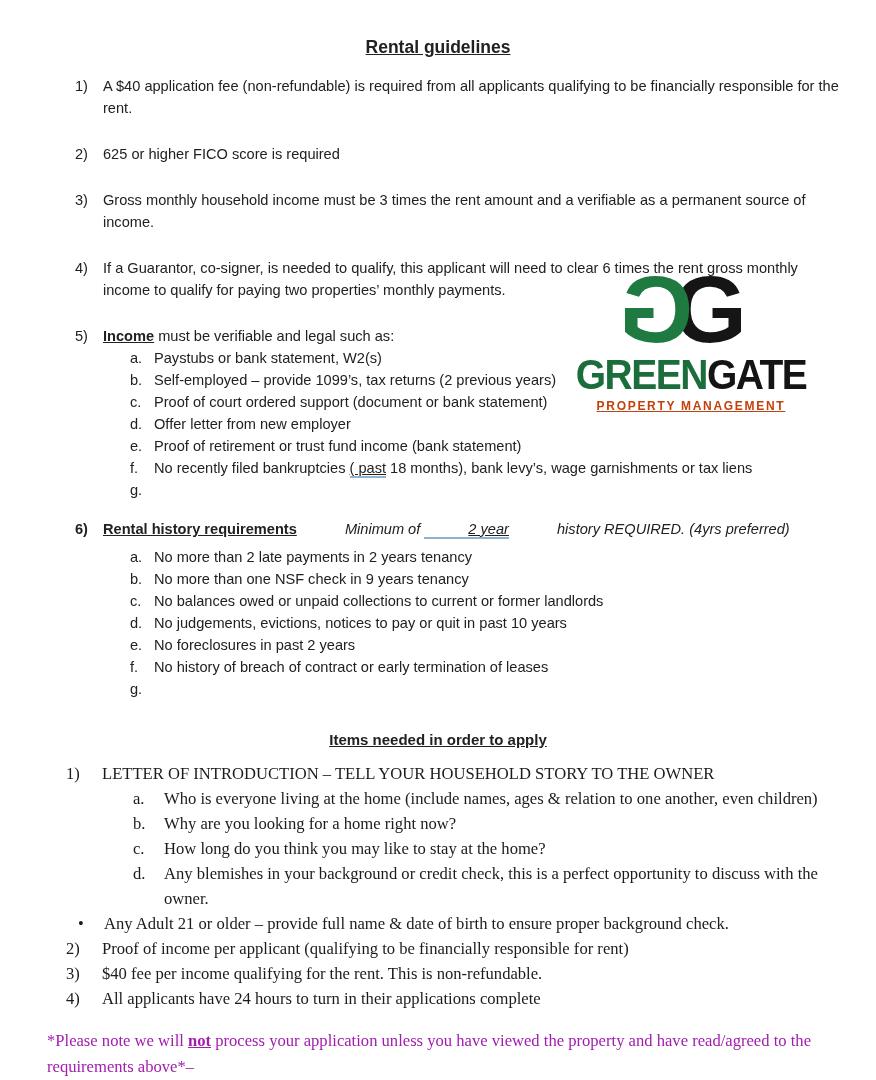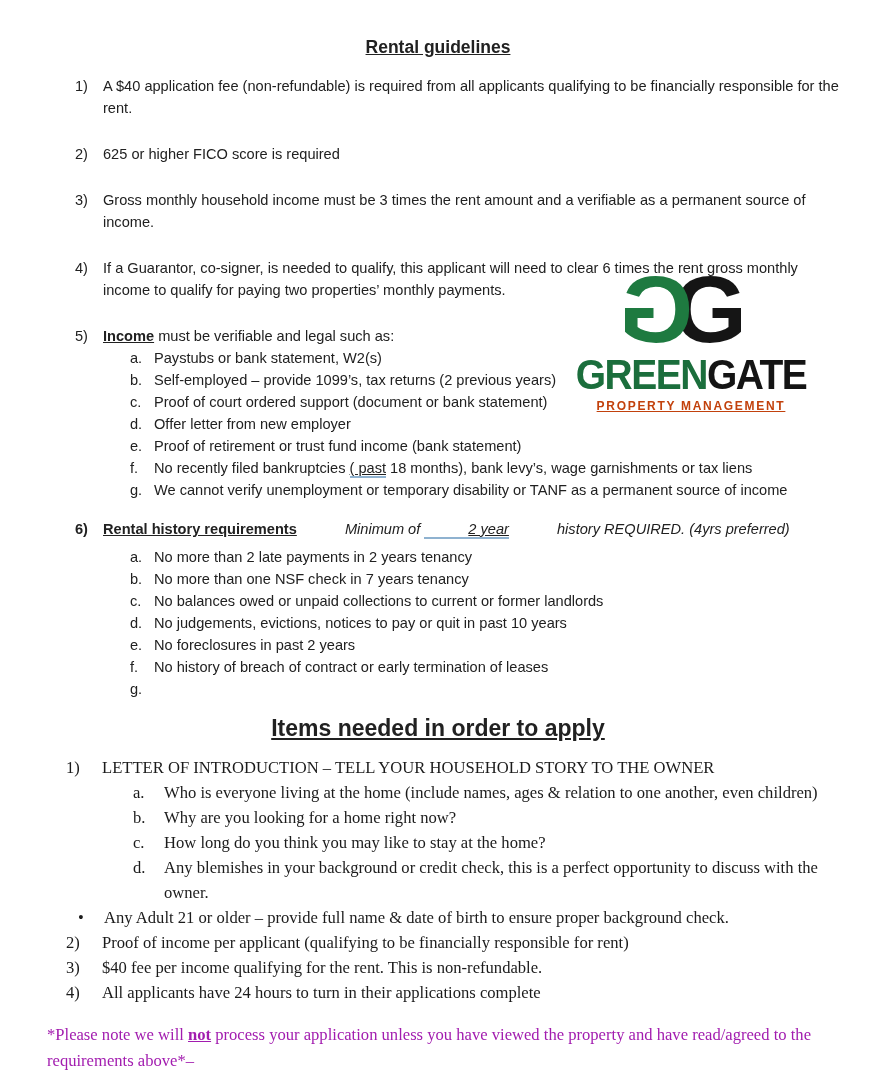--- a/index.html
+++ b/index.html
@@ -21,22 +21,22 @@
   .sub .mk { width:24px; }
   .sub .tx { width:688px; }
   .gap  { margin-bottom:24px; }
   .gap6 { margin-bottom:6px; }
   .b    { font-weight:bold; }
   .bu   { font-weight:bold; text-decoration:underline;margin-top:25px; }
   .i    { font-style:italic;padding-left:44px; }
   .mark1 { text-decoration:underline; border-bottom:2px solid #8fb2d0; }
   
   .apply-title {
-    margin-top:15px; text-align:center;
-    font-size:23px; font-weight:bold; text-decoration:underline;
+    margin-top:31px; text-align:center;
+    font-size:15px; font-weight:bold; text-decoration:underline;
   }
   
   .sec2 { font-family:"Liberation Serif", serif; font-size:16.6px; line-height:25px; margin-top:13px; color:#1b1b1b; }
   .sec2 .row { padding-left:66px; }
   .sec2 .row .mk { width:36px; }
   .sec2 .row .tx { width:755px; }
   .sec2 .sub { padding-left:133px; }
   .sec2 .sub .mk { width:31px; }
   .sec2 .sub .tx { width:660px; }
   .sec2 .bullet-row { padding-left:78px; }
@@ -118,34 +118,33 @@
     <div class="row sub">
       <span class="mk">e.</span>
       <span class="tx">Proof of retirement or trust fund income (bank statement)</span>
     </div>
     <div class="row sub">
       <span class="mk">f.</span>
       <span class="tx"><span>No recently filed bankruptcies </span><span class="mark1">( past</span><span> 18 months), bank levy’s, wage garnishments or tax liens</span></span>
     </div>
     <div class="row sub">
       <span class="mk">g.</span>
-      <span class="tx">We cannot verify unemployment or temporary disability or TANF as a permanent source of income</span>
     </div>
 
     <div class="row gap6" style="margin-top:17px;">
       <span class="mk b">6)</span>
       <span class="tx"><span class="bu">Rental history requirements</span><span class="i"> Minimum of </span><span class="i mark1">2 year</span><span class="i"> history REQUIRED. (4yrs preferred)</span></span>
     </div>
     <div class="row sub">
       <span class="mk">a.</span>
       <span class="tx">No more than 2 late payments in 2 years tenancy</span>
     </div>
     <div class="row sub">
       <span class="mk">b.</span>
-      <span class="tx">No more than one NSF check in 7 years tenancy</span>
+      <span class="tx">No more than one NSF check in 9 years tenancy</span>
     </div>
     <div class="row sub">
       <span class="mk">c.</span>
       <span class="tx">No balances owed or unpaid collections to current or former landlords</span>
     </div>
     <div class="row sub">
       <span class="mk">d.</span>
       <span class="tx">No judgements, evictions, notices to pay or quit in past 10 years</span>
     </div>
     <div class="row sub">

